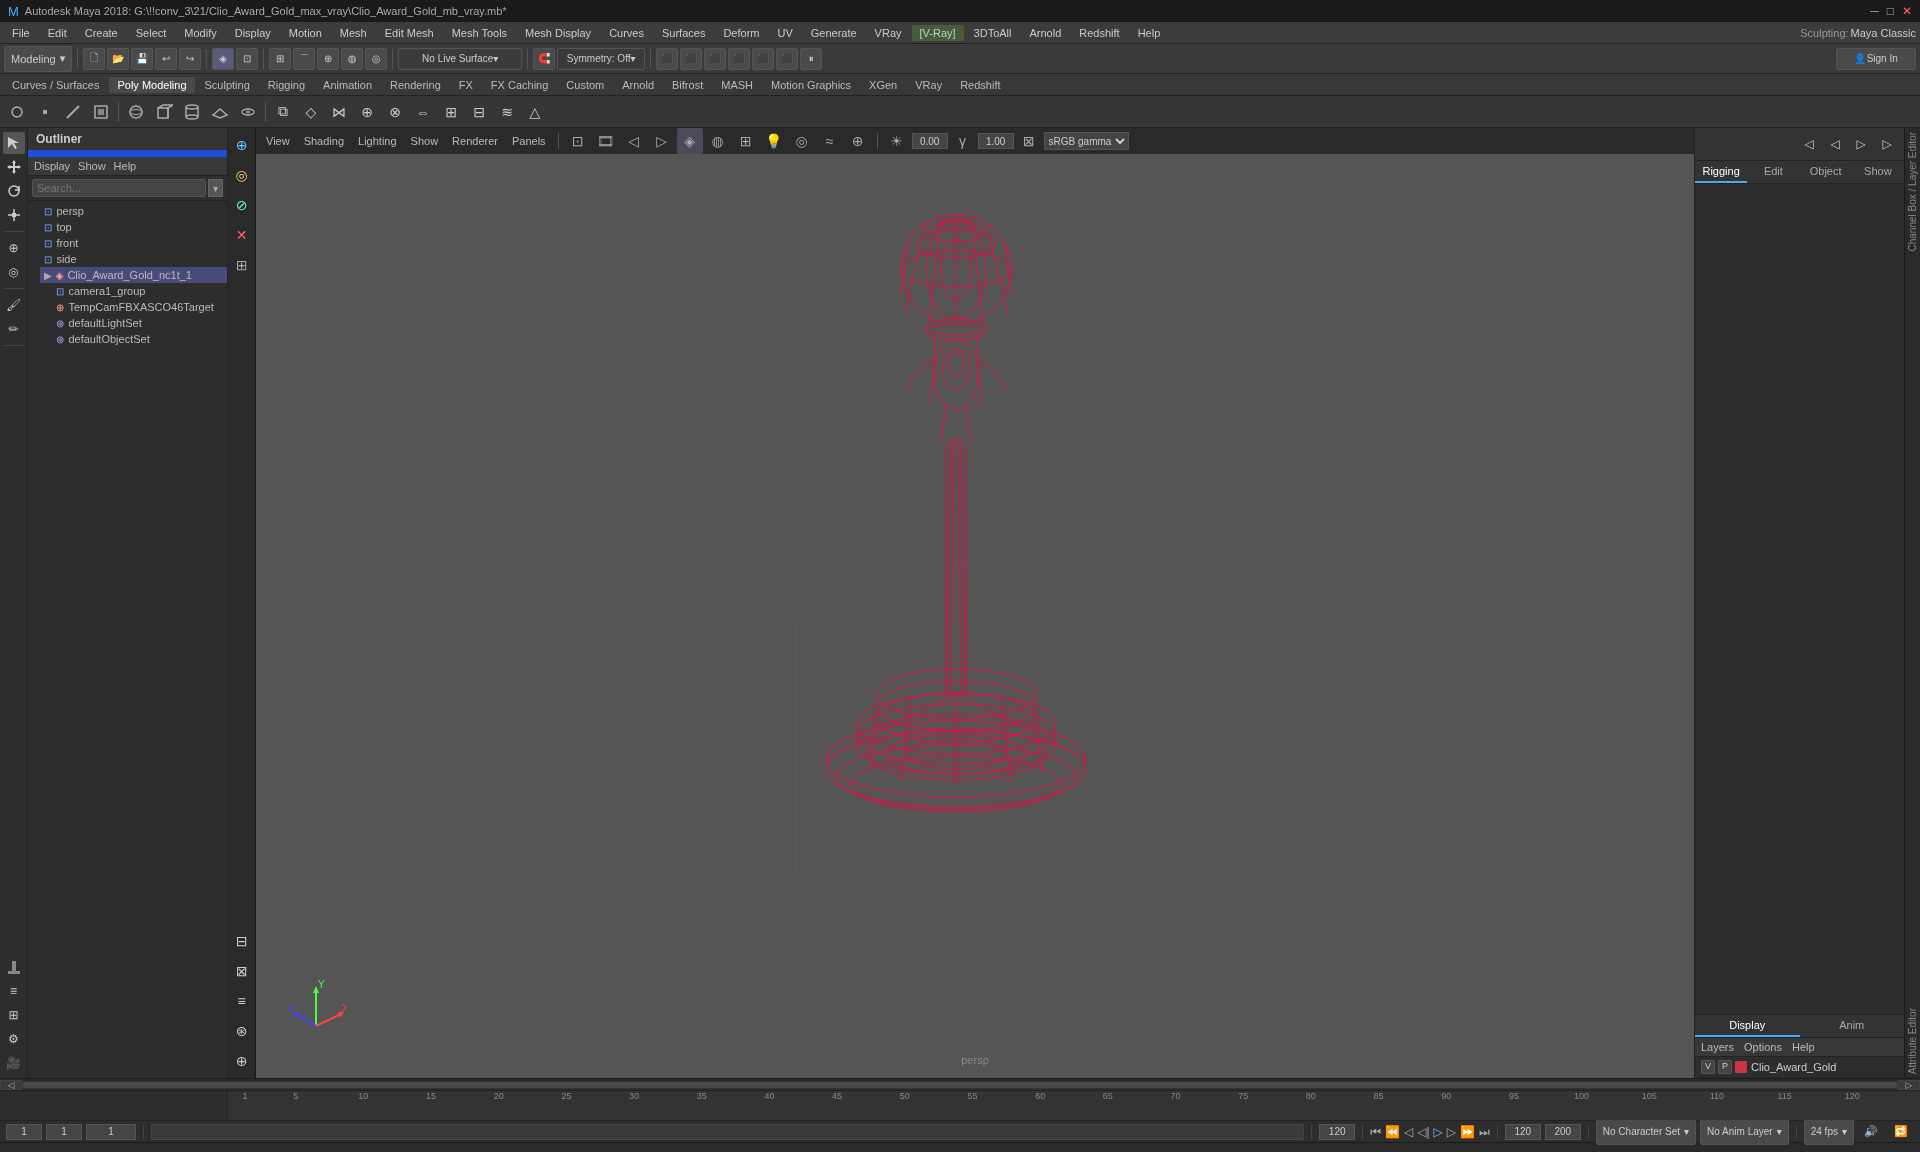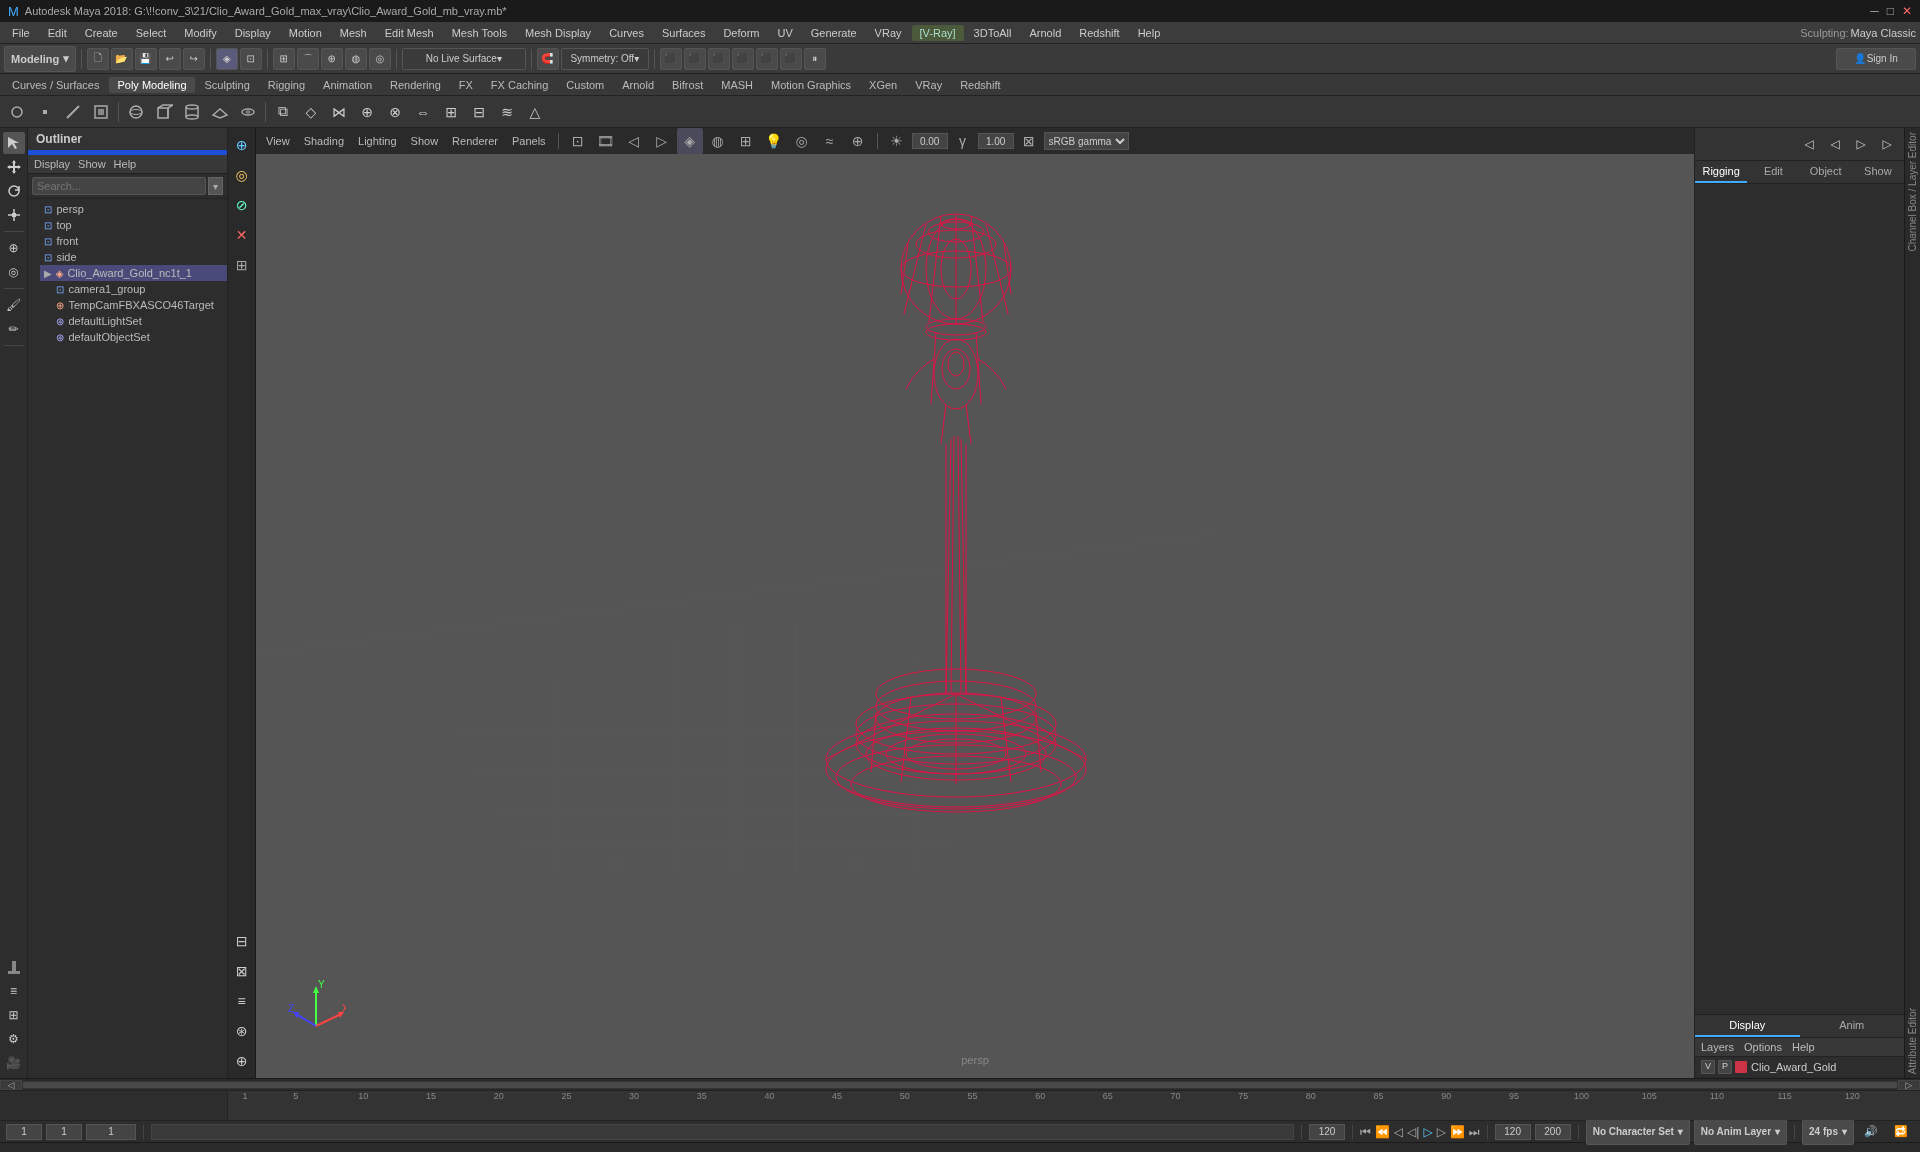--- a/index.html
+++ b/index.html
@@ -77,21 +77,20 @@
       background: #4a4a4a;
       border: 1px solid #555;
       border-radius: 2px;
       color: #ccc;
       font-size: 11px;
       display: flex;
       align-items: center;
       padding: 12px 6px;
       cursor: pointer;
       gap: 4px;
-      font-weight: bold;
     }
 
     
     #toolbar2 {
       height: 22px;
       background: #383838;
       display: flex;
       align-items: center;
       padding: 0 4px;
       gap: 2px;
@@ -164,21 +163,21 @@
       border-right: 1px solid #222;
       display: flex;
       flex-direction: column;
     }
     #outliner-header {
       padding: 4px 8px;
       background: #333;
       font-size: 12px;
       font-weight: bold;
       color: #ccc;
-      border-bottom: 5px solid #1d4ed8;
+      border-bottom: 7px solid #1d4ed8;
     }
     #outliner-menu {
       display: flex;
       gap: 8px;
       padding: 3px 6px;
       background: #383838;
       border-bottom: 1px solid #222;
       font-size: 11px;
     }
     .outliner-menu-item { color: #bbb; cursor: pointer; }

